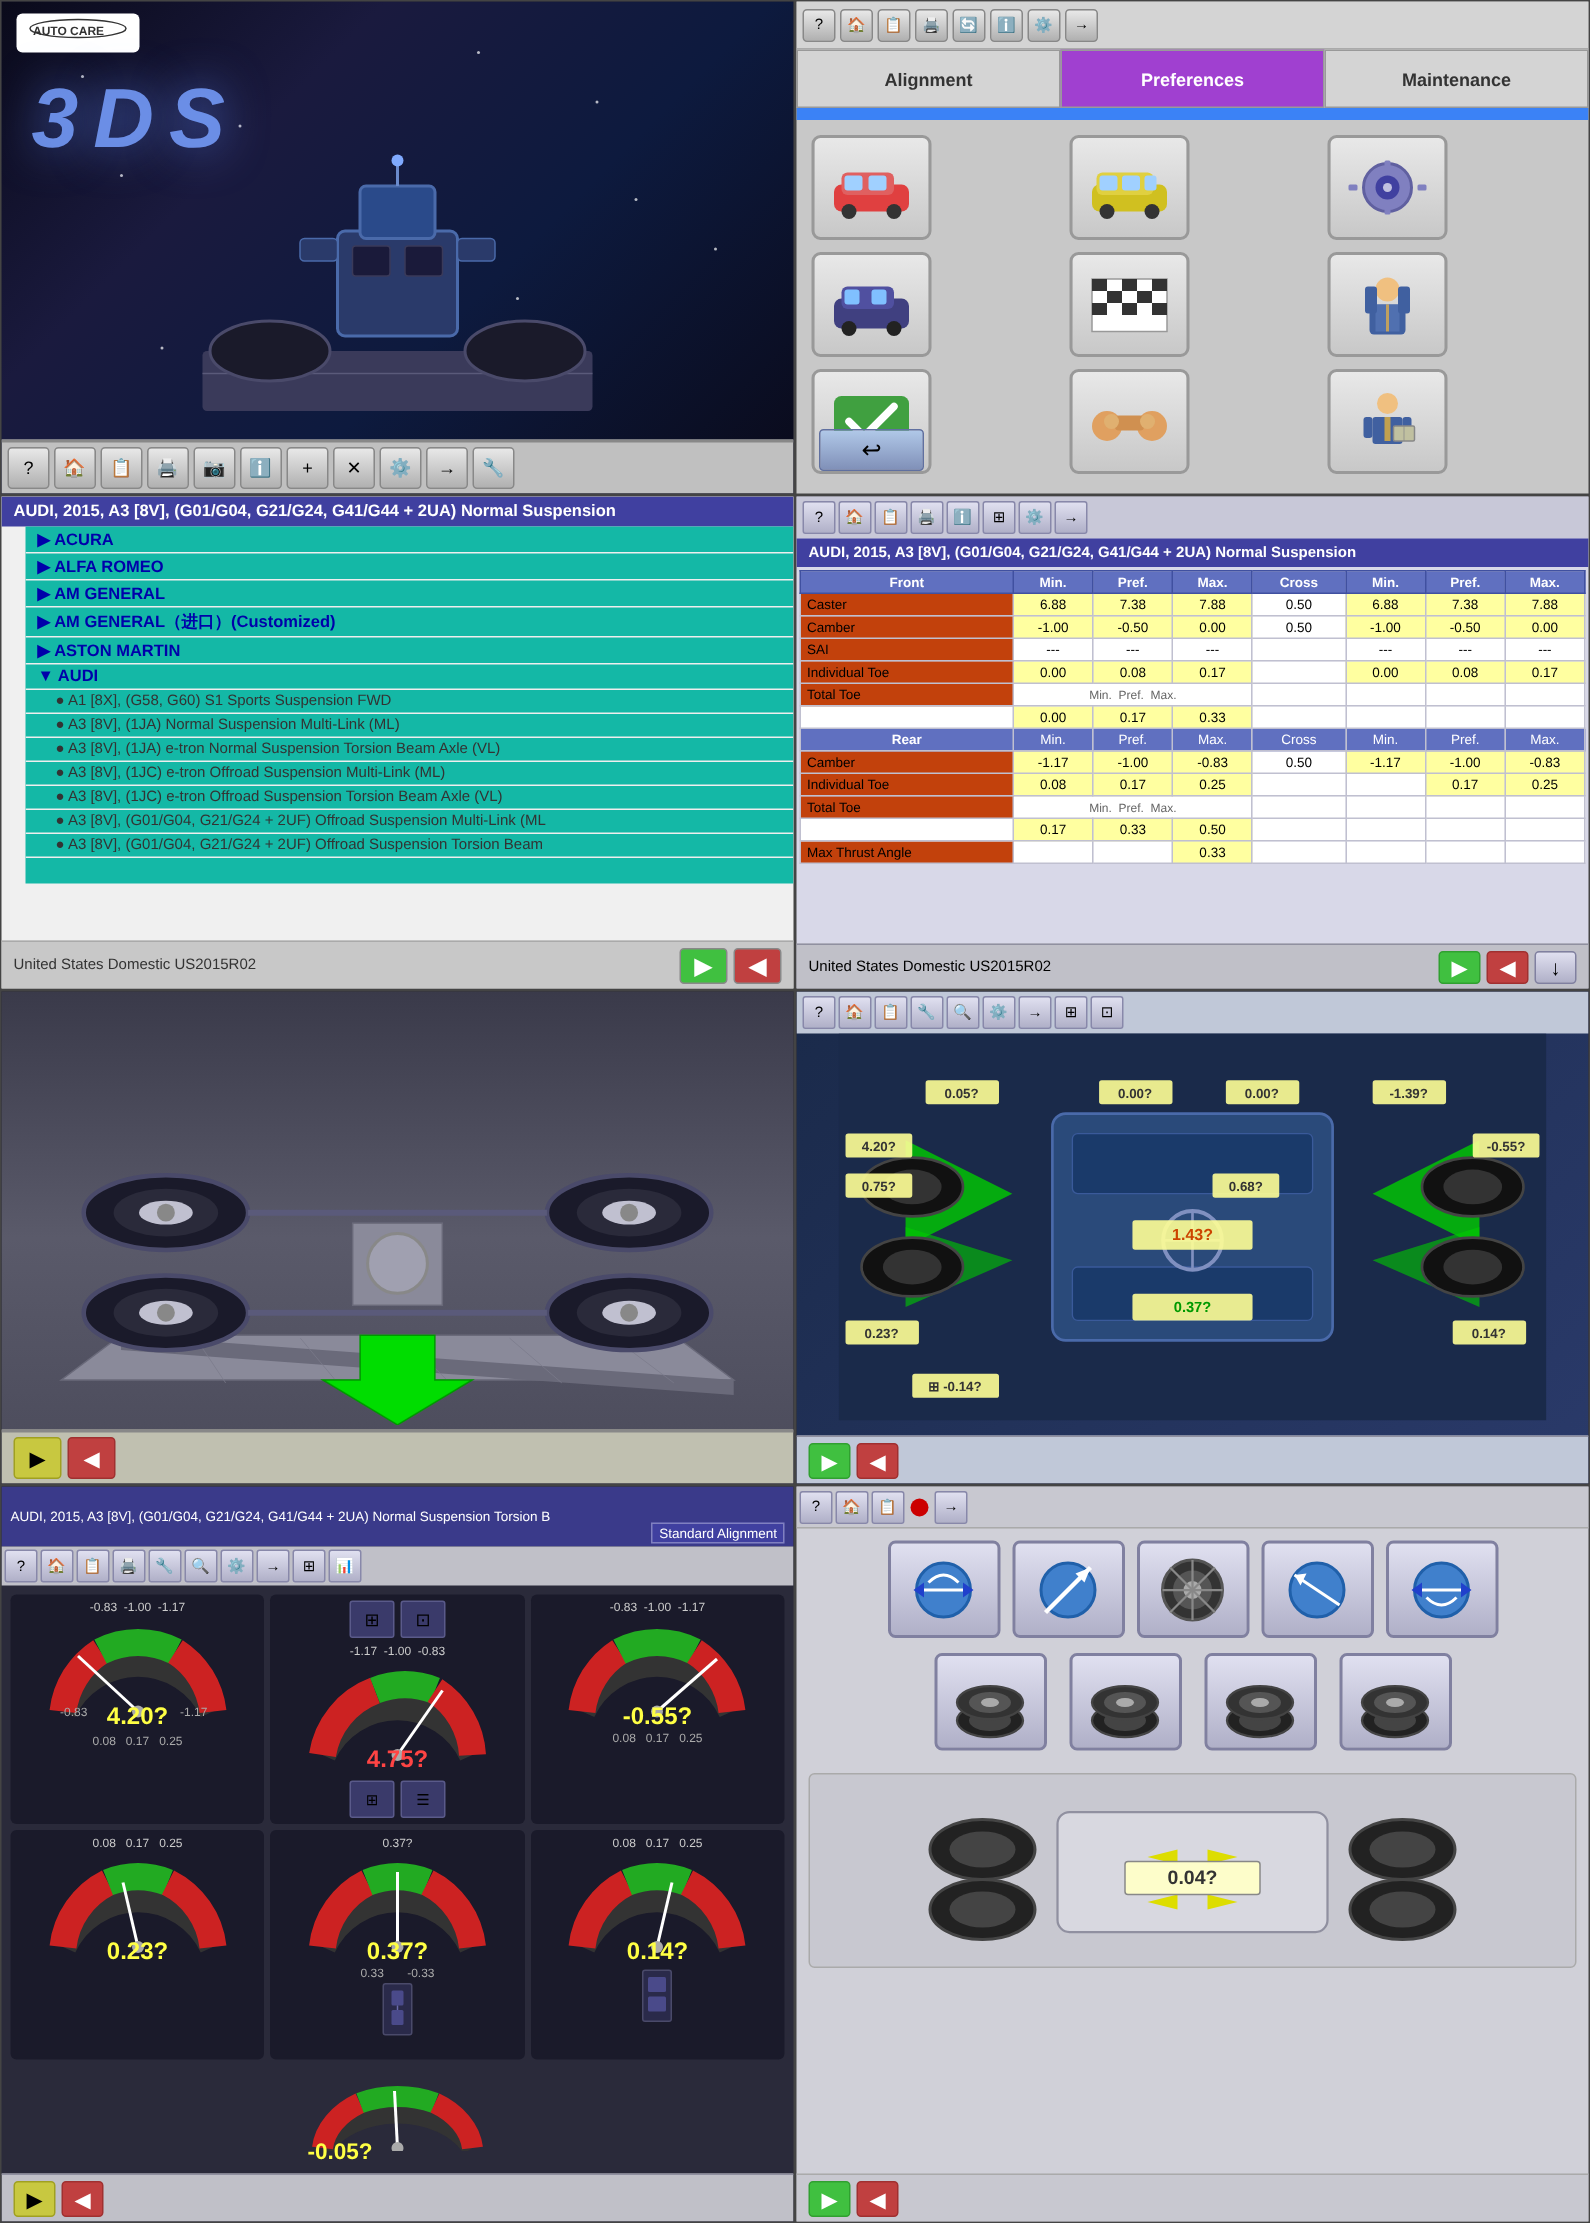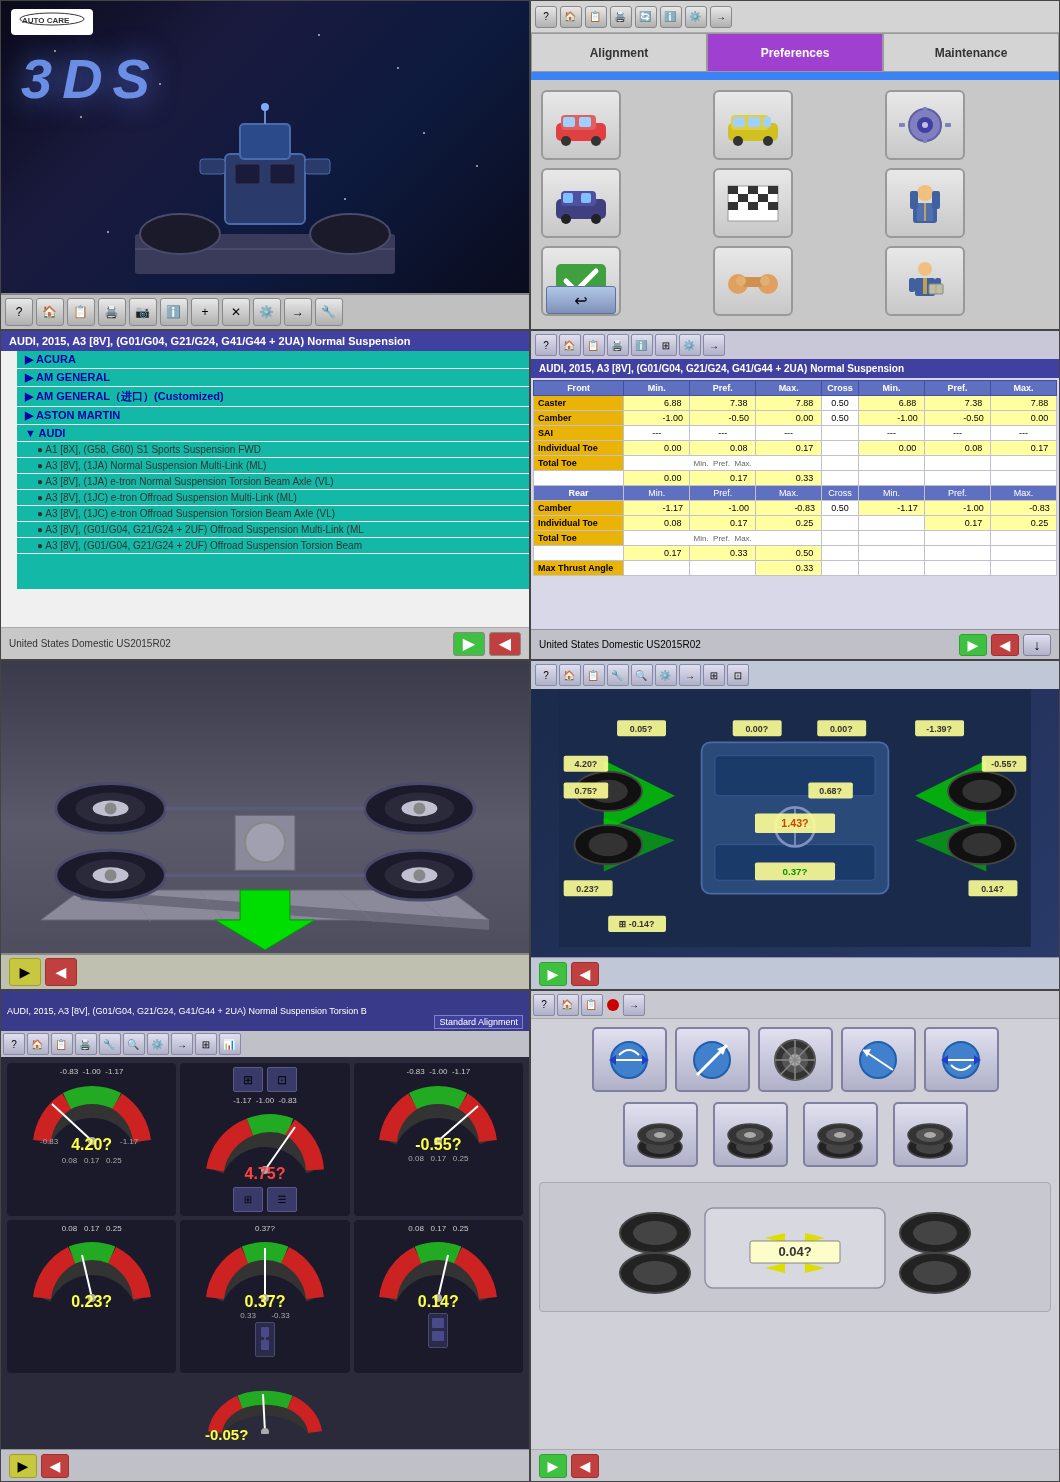--- a/index.html
+++ b/index.html
@@ -218,26 +218,25 @@
     .align-table td {
       padding: 2px 4px;
       border: 1px solid #c0c0d0;
       text-align: center;
     }
     .align-table tr.data-row td {
       background: white;
     }
     .align-table tr.data-row td.yellow-val {
       background: #ffffa0;
-      padding-left: 36px;
     }
     .align-table tr.data-row td.label-cell {
-      background: #eab308;
+      background: #c2410c;
       text-align: left;
-      font-weight: bold;
+      font-weight: normal;
     }
     .toolbar-sm {
       height: 28px;
       background: #c8c8d8;
       display: flex;
       align-items: center;
       padding: 2px 4px;
       gap: 2px;
     }
     .tb-sm-btn {
@@ -477,20 +476,21 @@
       <div style="width:70px;height:28px;background:linear-gradient(180deg,#b0c8e8,#8090b8);border:1px solid #6070a0;border-radius:3px;display:flex;align-items:center;justify-content:center;font-size:16px;cursor:pointer;">
         <span>↩</span>
       </div>
     </div>
   </div>
 
   <div class="panel panel-list" style="position:relative;">
     <div class="list-header">AUDI, 2015, A3 [8V], (G01/G04, G21/G24, G41/G44 + 2UA) Normal Suspension</div>
     <div class="list-items">
       <div class="list-item header-item">▶ ACURA</div>
+      <div class="list-item header-item">▶ ALFA ROMEO</div>
       <div class="list-item header-item">▶ AM GENERAL</div>
       <div class="list-item header-item">▶ AM GENERAL（进口）(Customized)</div>
       <div class="list-item header-item">▶ ASTON MARTIN</div>
       <div class="list-item header-item">▼ AUDI</div>
       <div class="list-item sub-item">● A1 [8X], (G58, G60) S1 Sports Suspension FWD</div>
       <div class="list-item sub-item">● A3 [8V], (1JA) Normal Suspension Multi-Link (ML)</div>
       <div class="list-item sub-item">● A3 [8V], (1JA) e-tron Normal Suspension Torsion Beam Axle (VL)</div>
       <div class="list-item sub-item">● A3 [8V], (1JC) e-tron Offroad Suspension Multi-Link (ML)</div>
       <div class="list-item sub-item">● A3 [8V], (1JC) e-tron Offroad Suspension Torsion Beam Axle (VL)</div>
       <div class="list-item sub-item">● A3 [8V], (G01/G04, G21/G24 + 2UF) Offroad Suspension Multi-Link (ML</div>

